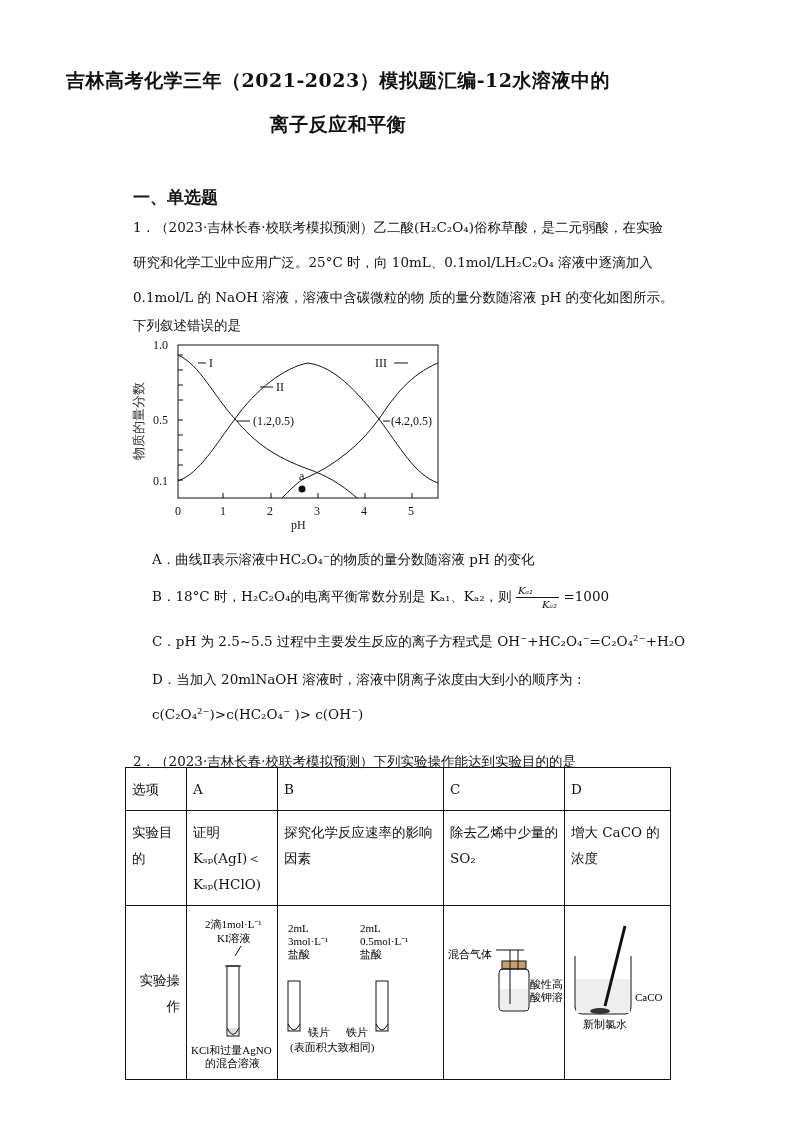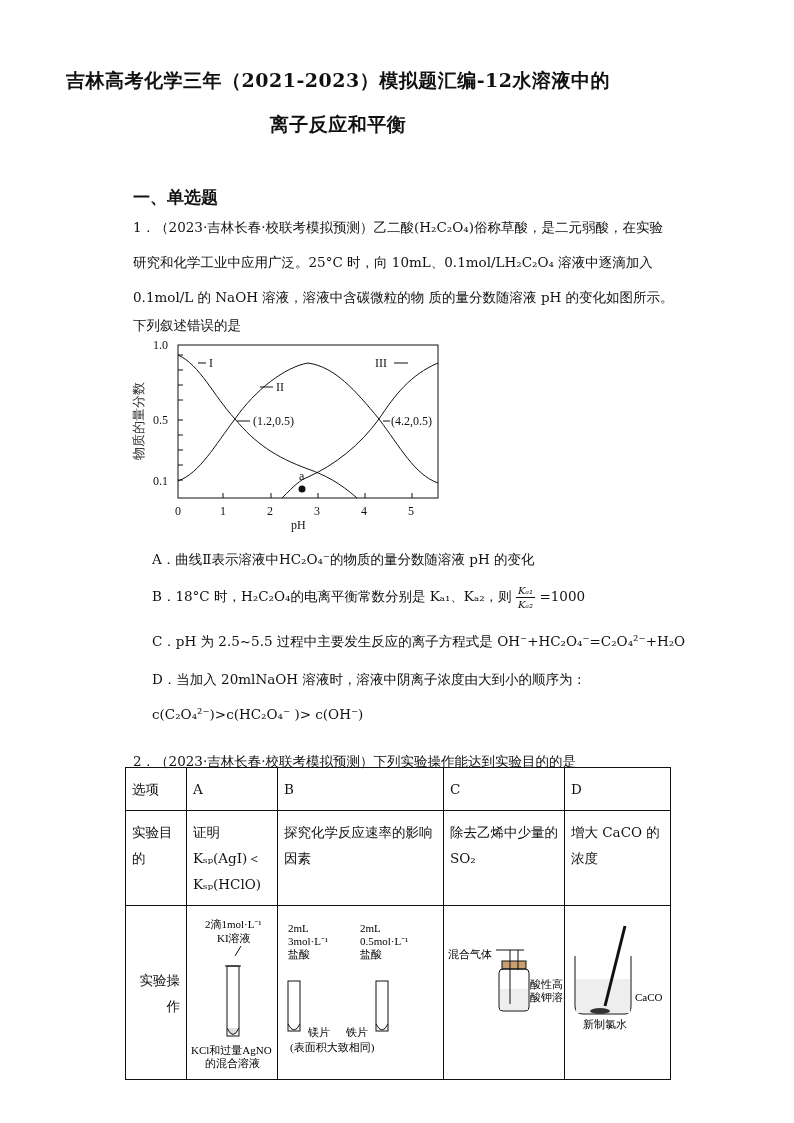--- a/index.html
+++ b/index.html
@@ -7,21 +7,21 @@
            font-family: "DejaVu Serif", "Liberation Serif", serif; color: #111; }
     .title { position: absolute; left: 0; width: 676px; text-align: center;
              font-weight: bold; font-size: 19px; letter-spacing: 0.5px; }
     .t1 { top: 68px; }
     .t2 { top: 112px; }
     .section { position: absolute; left: 133px; top: 186px; font-size: 17px; font-weight: bold; text-align: right; }
     .para { position: absolute; left: 133px; font-size: 13.5px; line-height: 20px; white-space: nowrap; margin-top: 9px; }
     .opt { position: absolute; left: 152px; font-size: 13.5px; white-space: nowrap; }
     .frac { display: inline-block; vertical-align: middle; text-align: left; font-style: italic; font-size: 10px; line-height: 13px; }
     .frac .num { display: block; border-bottom: 1px solid #111; padding: 0 2px; }
-    .frac .den { display: block; padding: 0 2px; }
+    .frac .den { display: block; padding: 0 2px; margin-left: 24px; }
     .chart { position: absolute; left: 125px; top: 335px; }
     table.q2 { position: absolute; left: 125px; top: 767px; border-collapse: collapse; font-size: 13.5px; }
     table.q2 td { border: 1.5px solid #111; vertical-align: top; padding: 8px 6px; line-height: 26px; }
     .r1 td { height: 24px; }
     .r2 td { height: 60px; }
     .r3 td { height: 150px; text-align: right; }
     .diag-text { font-size: 11px; font-family: "Liberation Serif", serif; }
   </style>
 </head>
 <body>

